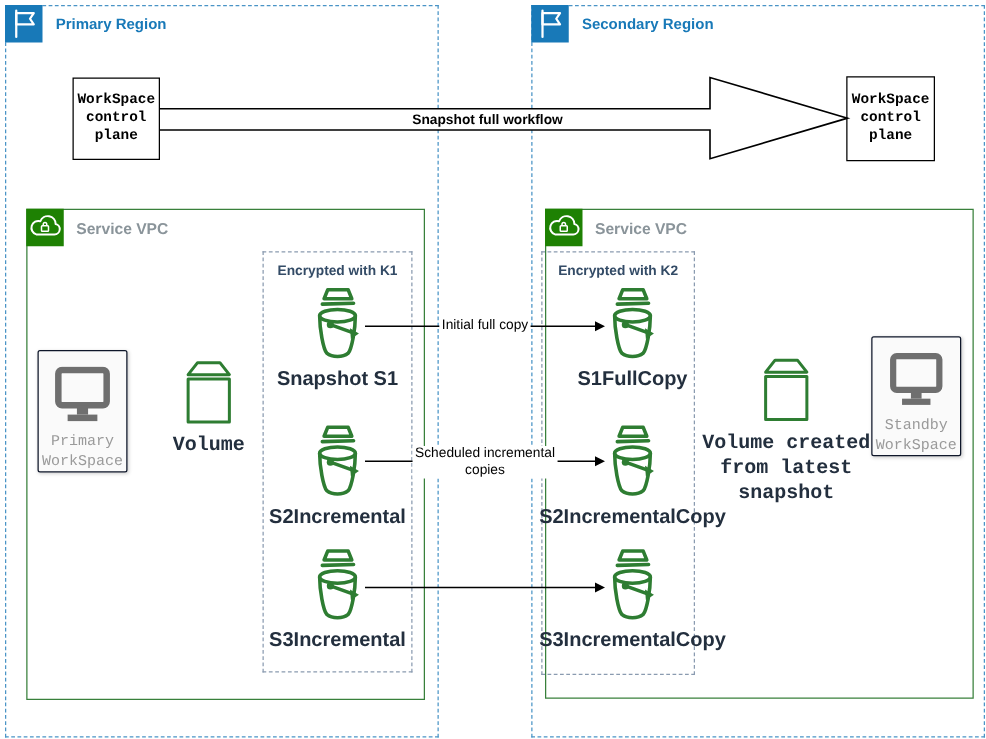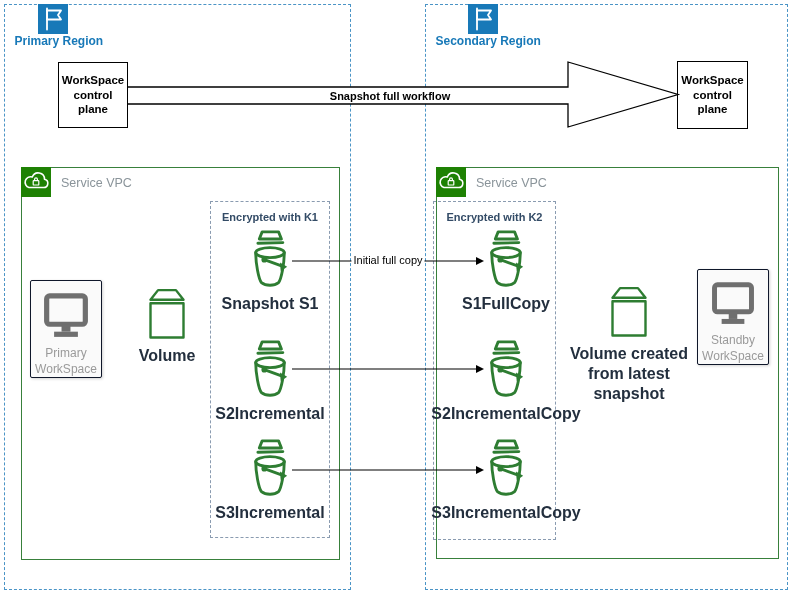--- a/index.html
+++ b/index.html
@@ -1,38 +1,38 @@
 <!DOCTYPE html>
 <html><head>
 <meta charset="utf-8">
 <style>
   html,body{margin:0;padding:0;background:#fff;}
   .canvas{
     position:relative;width:789px;height:591px;background:#fff;overflow:hidden;
     font-family:"Liberation Sans","DejaVu Sans",sans-serif;
   }
-  .pre{white-space:pre-line;}
+  .pre{white-space:pre-line;font-family:Liberation Mono, monospace;}
 
   
   .region{position:absolute;border:1.5px dashed #4A94C6;box-sizing:border-box;}
-  .region-head{position:absolute;top:-1.5px;left:-1.5px;display:flex;align-items:center;flex-direction:column;}
+  .region-head{position:absolute;top:-1.5px;left:-1.5px;display:flex;align-items:center;}
   .flag-sq{width:30px;height:30px;background:#1879B8;flex:0 0 auto;}
   .region-title{margin-left:11px;font-size:12px;font-weight:700;color:#1879B8;white-space:nowrap;}
 
   
   .cpbox{
     position:absolute;background:#fff;border:1.2px solid #000;box-sizing:border-box;
     display:flex;align-items:center;justify-content:center;text-align:center;
     font-weight:700;font-size:11.5px;line-height:1.3;color:#000;z-index:3;
   }
 
   
   .vpc{position:absolute;border:1px solid #38803B;box-sizing:border-box;}
   .vpc-sq{position:absolute;top:-1px;left:-1px;width:30px;height:30px;background:#1E8103;}
-  .vpc-label{position:absolute;left:39px;top:8px;font-size:12.5px;font-weight:400;color:#8A949A;white-space:nowrap;}
+  .vpc-label{position:absolute;left:39px;top:8px;font-size:12.5px;font-weight:700;color:#8A949A;white-space:nowrap;}
 
   
   .kbox{position:absolute;border:1.2px dashed #8A9BB0;box-sizing:border-box;text-align:center;}
   .kbox-label{display:block;margin-top:9px;font-weight:700;font-size:11px;color:#334B66;white-space:nowrap;}
 
   
   .node{position:absolute;display:flex;flex-direction:column;align-items:center;z-index:2;}
   .node-label{margin-top:5px;font-weight:700;font-size:16px;color:#232F3E;text-align:center;line-height:1.25;}
 
   
@@ -230,14 +230,16 @@
       <polygon points="476,257 484,261 476,265" fill="#000" stroke="none"></polygon>
       <line x1="292" y1="369" x2="477" y2="369"></line>
       <polygon points="476,365 484,369 476,373" fill="#000" stroke="none"></polygon>
       <line x1="292" y1="470" x2="477" y2="470"></line>
       <polygon points="476,466 484,470 476,474" fill="#000" stroke="none"></polygon>
     </g>
   </svg>
 
   <div class="wf-label" style="left:390px;top:96px">Snapshot full workflow</div>
   <div class="float-label" style="left:388px;top:261px">Initial full copy</div>
+  <div class="float-label" style="left:388px;top:370px">Scheduled incremental
+copies</div>
 
 </div>
 
 </body></html>

